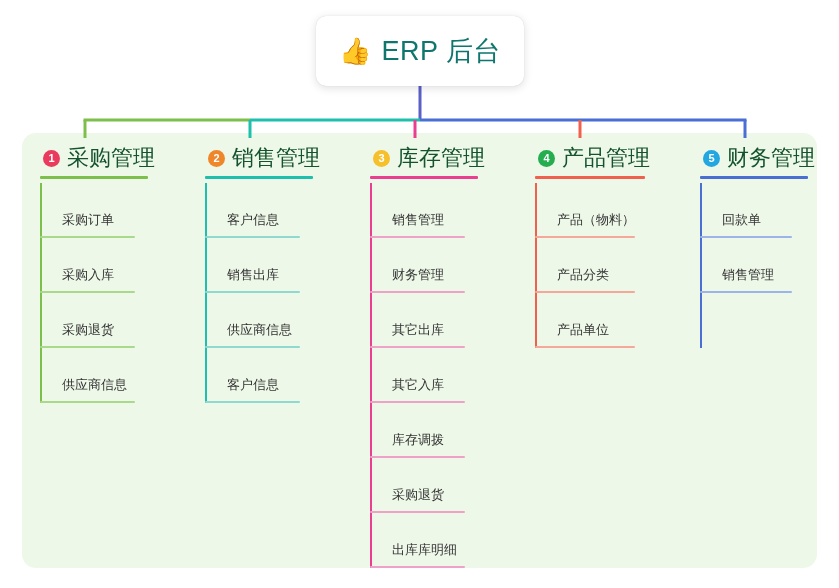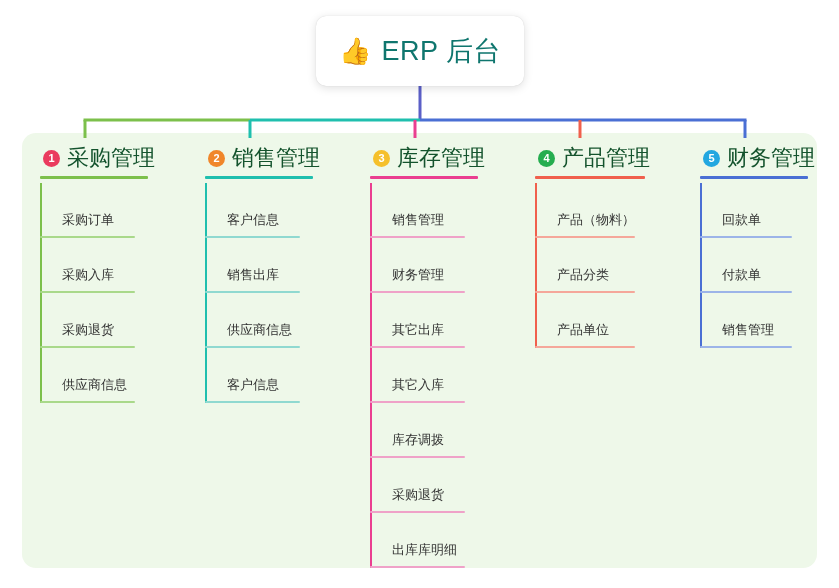--- a/index.html
+++ b/index.html
@@ -277,24 +277,20 @@
           <span class="col-title">财务管理</span>
         </div>
         <div class="head-rule" style="background: rgb(74, 111, 212); width: 108px;"></div>
         <div class="items">
           <div class="spine" style="background: rgb(74, 111, 212); height: 165px;"></div>
           <div class="item">
             <span class="item-label">回款单</span>
             <div class="item-rule" style="background: rgb(156, 180, 232); width: 92px;"></div>
           </div>
           <div class="item">
-            <span class="item-label">付款单</span>
-            <div class="item-rule" style="background: rgb(156, 180, 232); width: 92px;"></div>
-          </div>
-          <div class="item">
             <span class="item-label">销售管理</span>
             <div class="item-rule" style="background: rgb(156, 180, 232); width: 92px;"></div>
           </div>
         </div>
       </div>
     </div>
 
 </div>
 
 </body></html>

